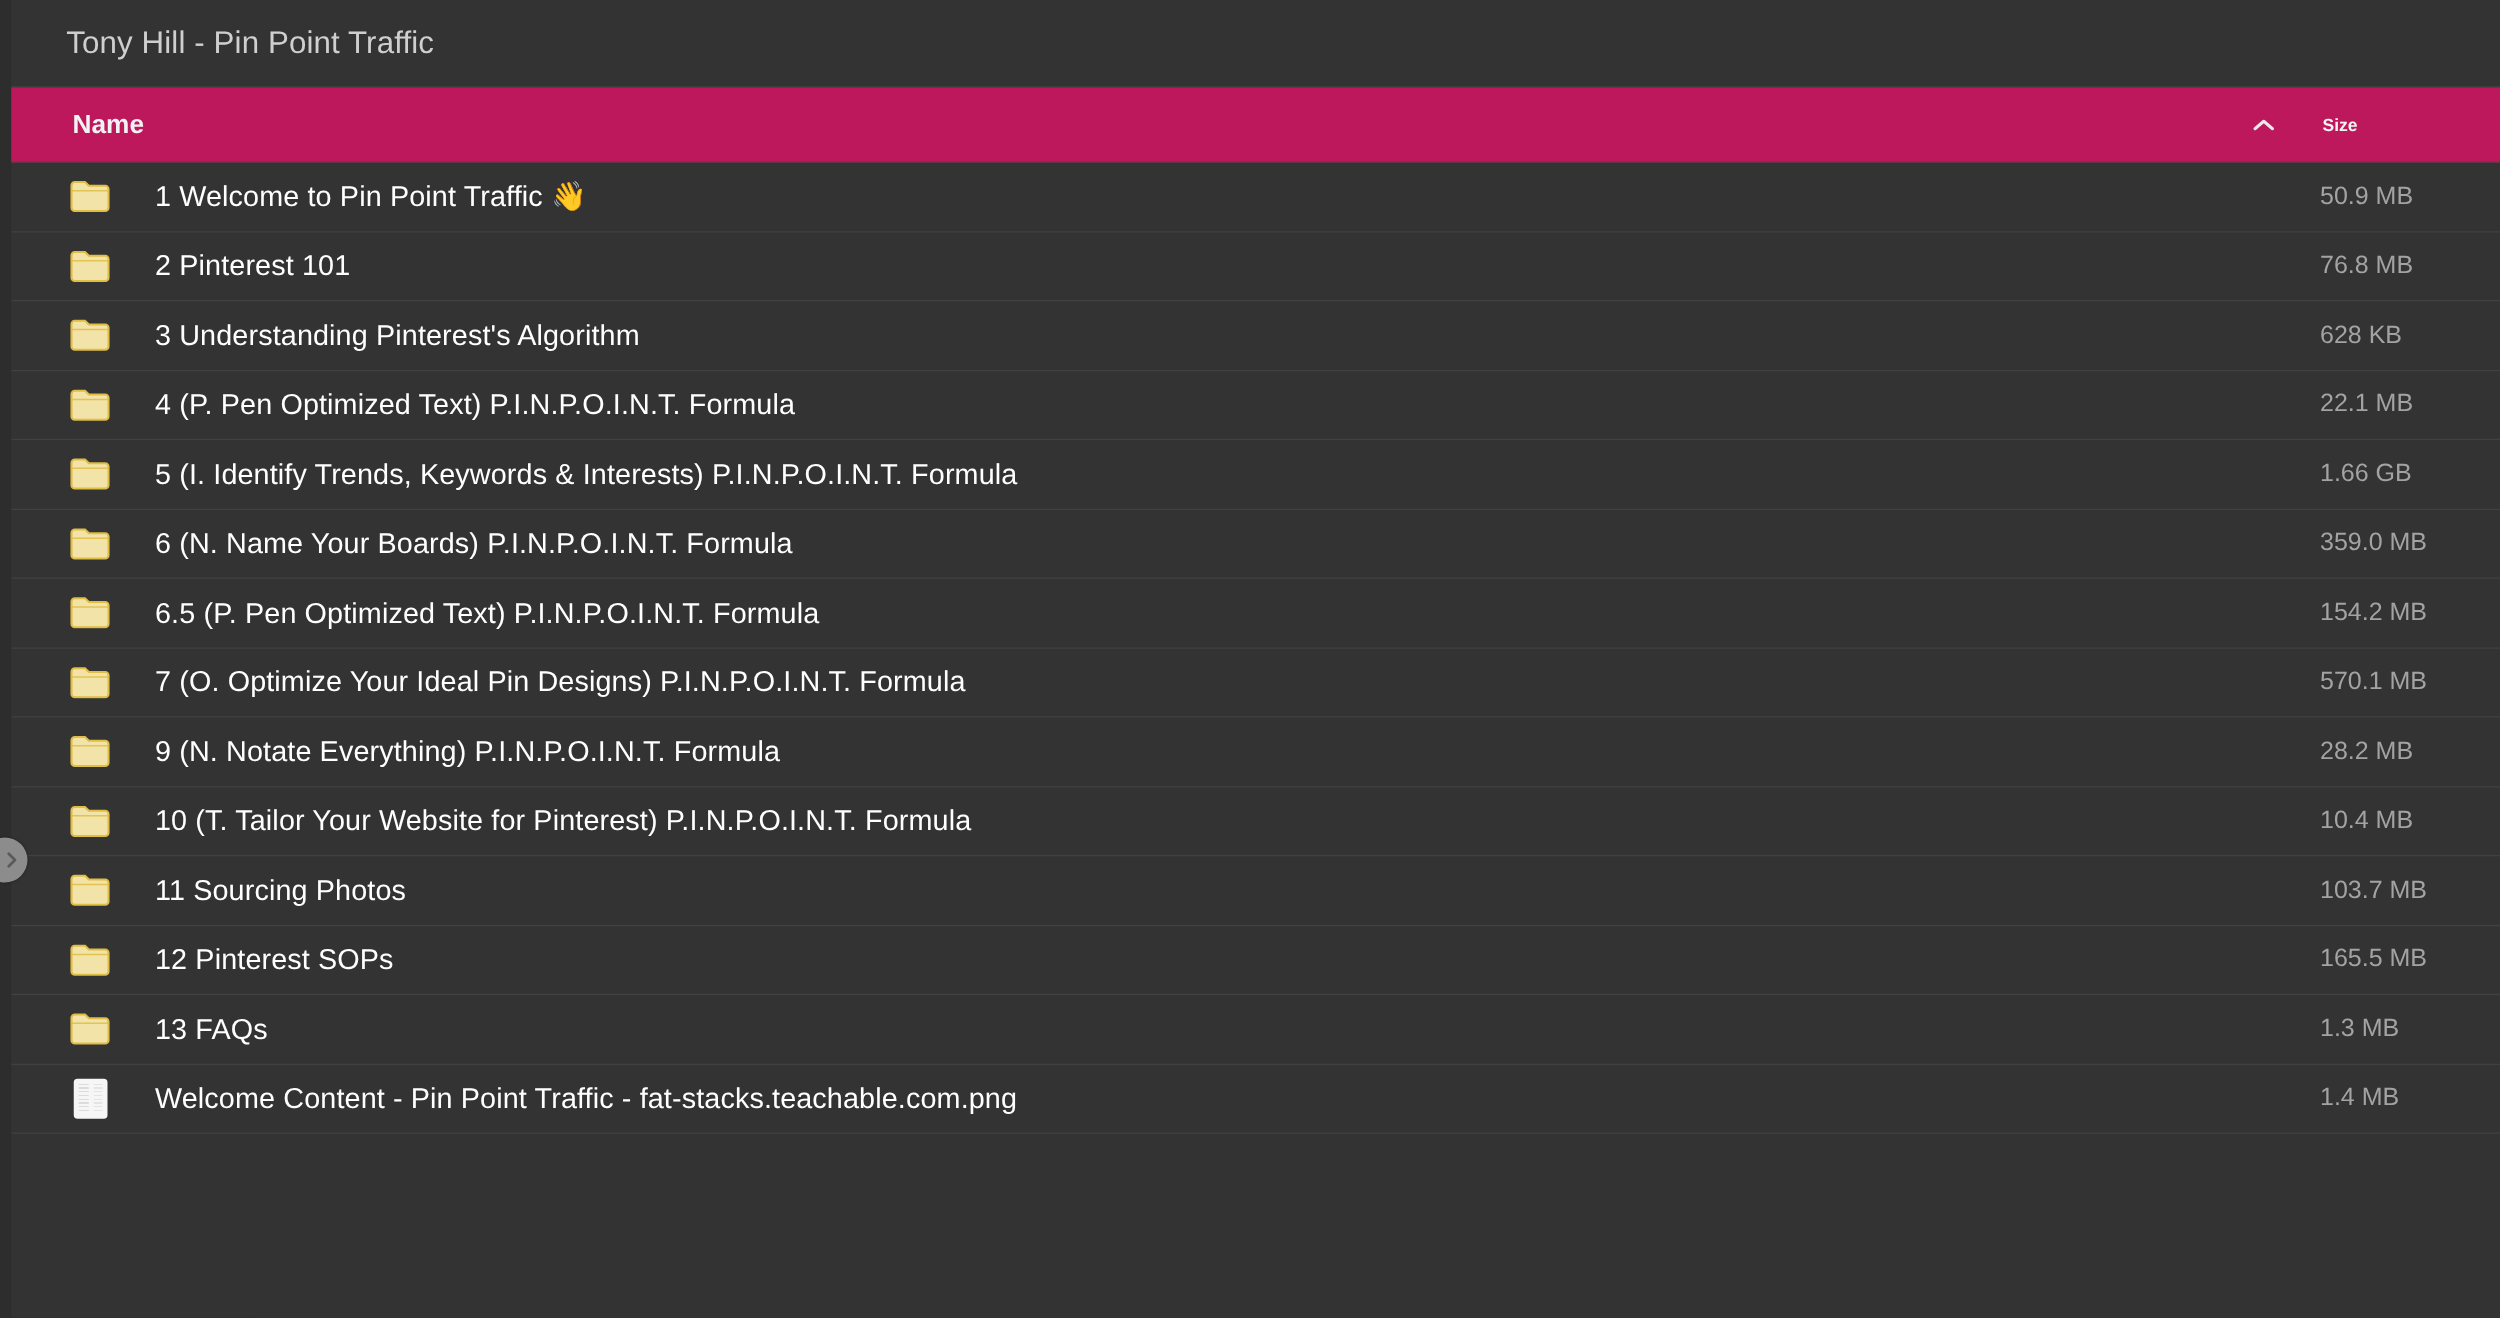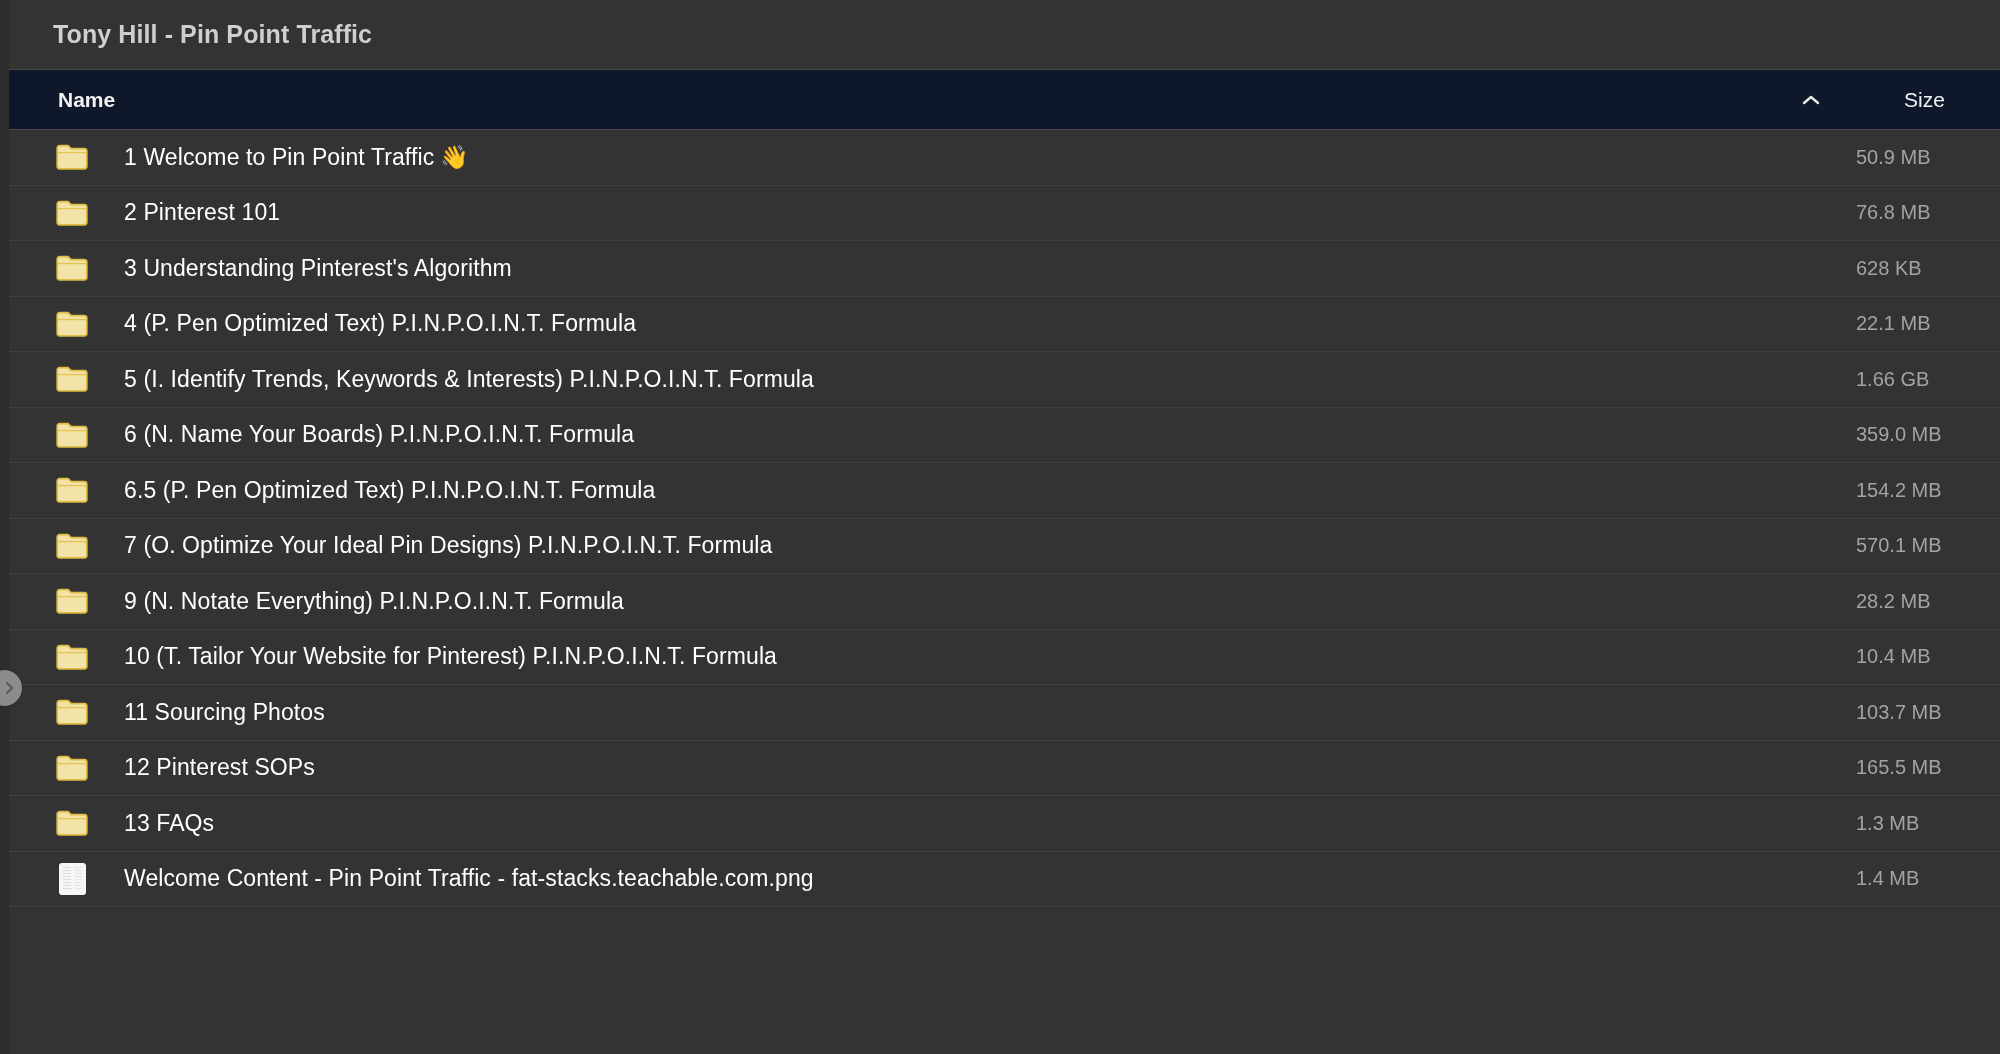--- a/index.html
+++ b/index.html
@@ -62,33 +62,33 @@
     flex: 0 0 70px;
     display: flex;
     align-items: center;
     padding-left: 53px;
     border-bottom: 1px solid #454545;
     background: #333333;
   }
   .titlebar-text {
     color: #cfcfcf;
     font-size: 25px;
-    font-weight: 700;
+    font-weight: 400;
     letter-spacing: .1px;
     white-space: nowrap;
   }
 
   
   .col-header {
     height: 60px;
     flex: 0 0 60px;
     display: flex;
     align-items: center;
     border-bottom: 1px solid #4a4a4a;
-    background: #0f172a;
+    background: #be185d;
     position: relative;
   }
   .col-name {
     position: absolute;
     left: 58px;
     color: #f2f2f2;
     font-size: 21px;
     font-weight: 700;
     cursor: pointer;
   }
@@ -101,24 +101,23 @@
     height: 28px;
     display: flex;
     align-items: center;
     justify-content: center;
     cursor: pointer;
   }
   .col-size {
     position: absolute;
     left: 1858px;
     color: #f2f2f2;
-    font-size: 21px;
-    font-weight: 400;
+    font-size: 14px;
+    font-weight: 700;
     cursor: pointer;
-    margin-left: 46px;
   }
 
   
   .filelist {
     flex: 1 1 auto;
     overflow: hidden;
     background: #333333;
   }
 
   .row {

